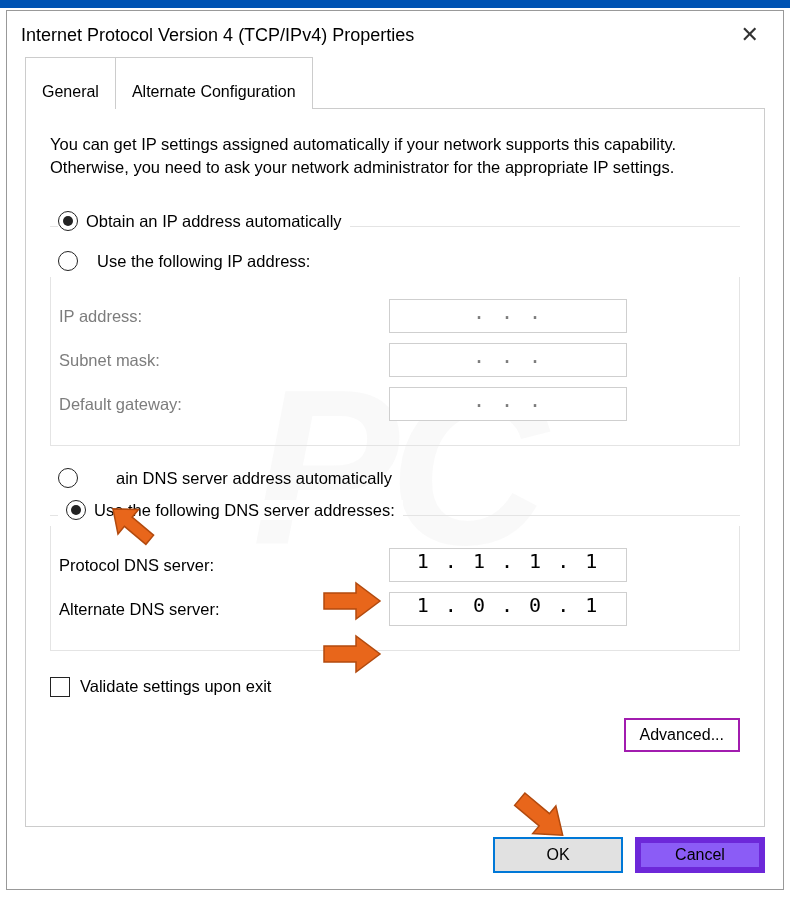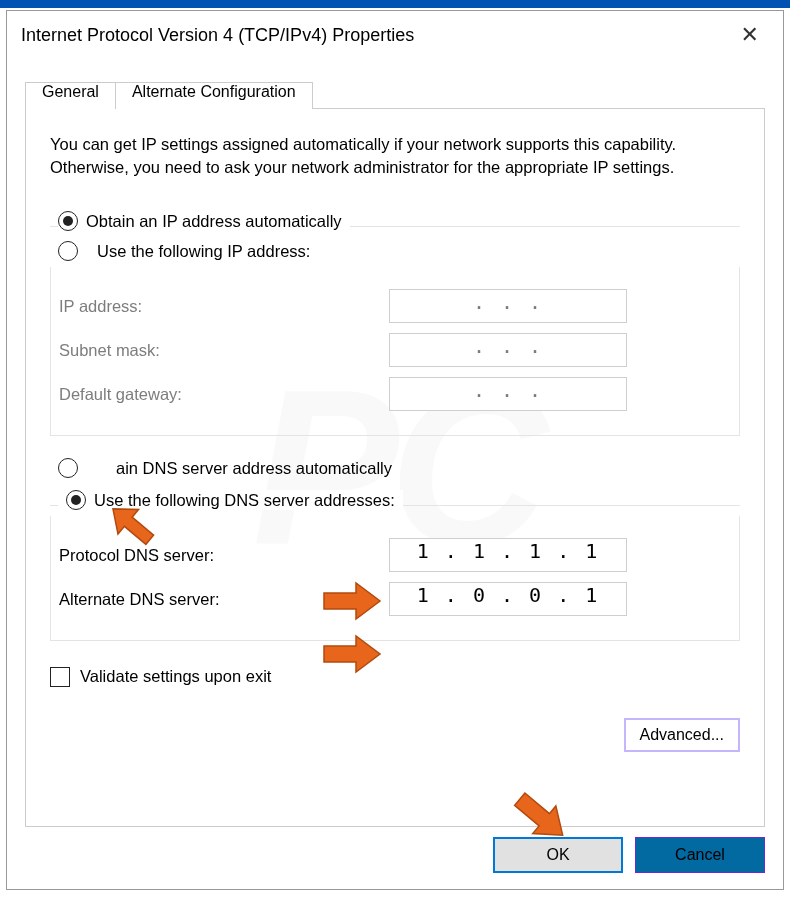--- a/index.html
+++ b/index.html
@@ -49,21 +49,21 @@
   .tabs-row {
     display: flex;
     align-items: flex-end;
     position: relative;
     margin: 14px 18px 0 18px;
     height: 38px;
   }
   .tab {
     border: 1px solid #ccc;
     border-bottom: none;
-    padding: 0 16px 8px 16px;
+    padding: 25px 16px 8px 16px;
     font-size: 16px;
     background: #fff;
     position: relative;
     cursor: pointer;
   }
   .tab.active {
     z-index: 2;
     border-color: #ccc;
   }
   .tab.inactive {
@@ -181,39 +181,39 @@
   }
   .checkbox {
     width: 20px; height: 20px;
     border: 1.5px solid #222;
     cursor: pointer;
   }
   .advanced-btn {
     position: absolute;
     right: 24px;
     bottom: 74px;
-    border: 2px solid #c4b5fd;
+    border: 2px solid #a21caf;
     background: #fff;
     padding: 6px 14px;
     font-size: 16px;
     cursor: pointer;
   }
   .bottom-row {
     position: absolute;
     right: 18px;
     bottom: 16px;
     display: flex;
     gap: 12px;
     justify-content: flex-end;
   }
   .btn {
     min-width: 130px;
     height: 36px;
-    border: 1px solid #6d28d9;
-    background: #0369a1;
+    border: 6px solid #6d28d9;
+    background: #8b5cf6;
     font-size: 16px;
     cursor: pointer;
     display: flex;
     align-items: center;
     justify-content: center;
   }
   .btn.primary {
     border: 2px solid #0078d7;
     background: #e1e1e1;
   }
@@ -259,21 +259,21 @@
 
     <div class="desc">You can get IP settings assigned automatically if your network supports this capability. Otherwise, you need to ask your network administrator for the appropriate IP settings.</div>
 
     <div class="group">
       <div class="group-top-line-gap">
         <div class="radio-row" style="background:#fff;padding-right:8px;">
           <span class="radio-circle checked"></span>
           <span class="radio-label">Obtain an IP address automatically</span>
         </div>
       </div>
-      <div class="radio-row" style="margin-left:8px;gap:19px;">
+      <div class="radio-row" style="margin-top:10px;margin-left:8px;gap:19px;">
         <span class="radio-circle"></span>
         <span class="radio-label">Use the following IP address:</span>
       </div>
       <div class="fieldset-border" style="border-top:none;margin-left:0;margin-right:0;">
         <div class="field-row">
           <span class="field-label">IP address:</span>
           <div class="ip-input disabled">.       .       .</div>
         </div>
         <div class="field-row">
           <span class="field-label">Subnet mask:</span>

